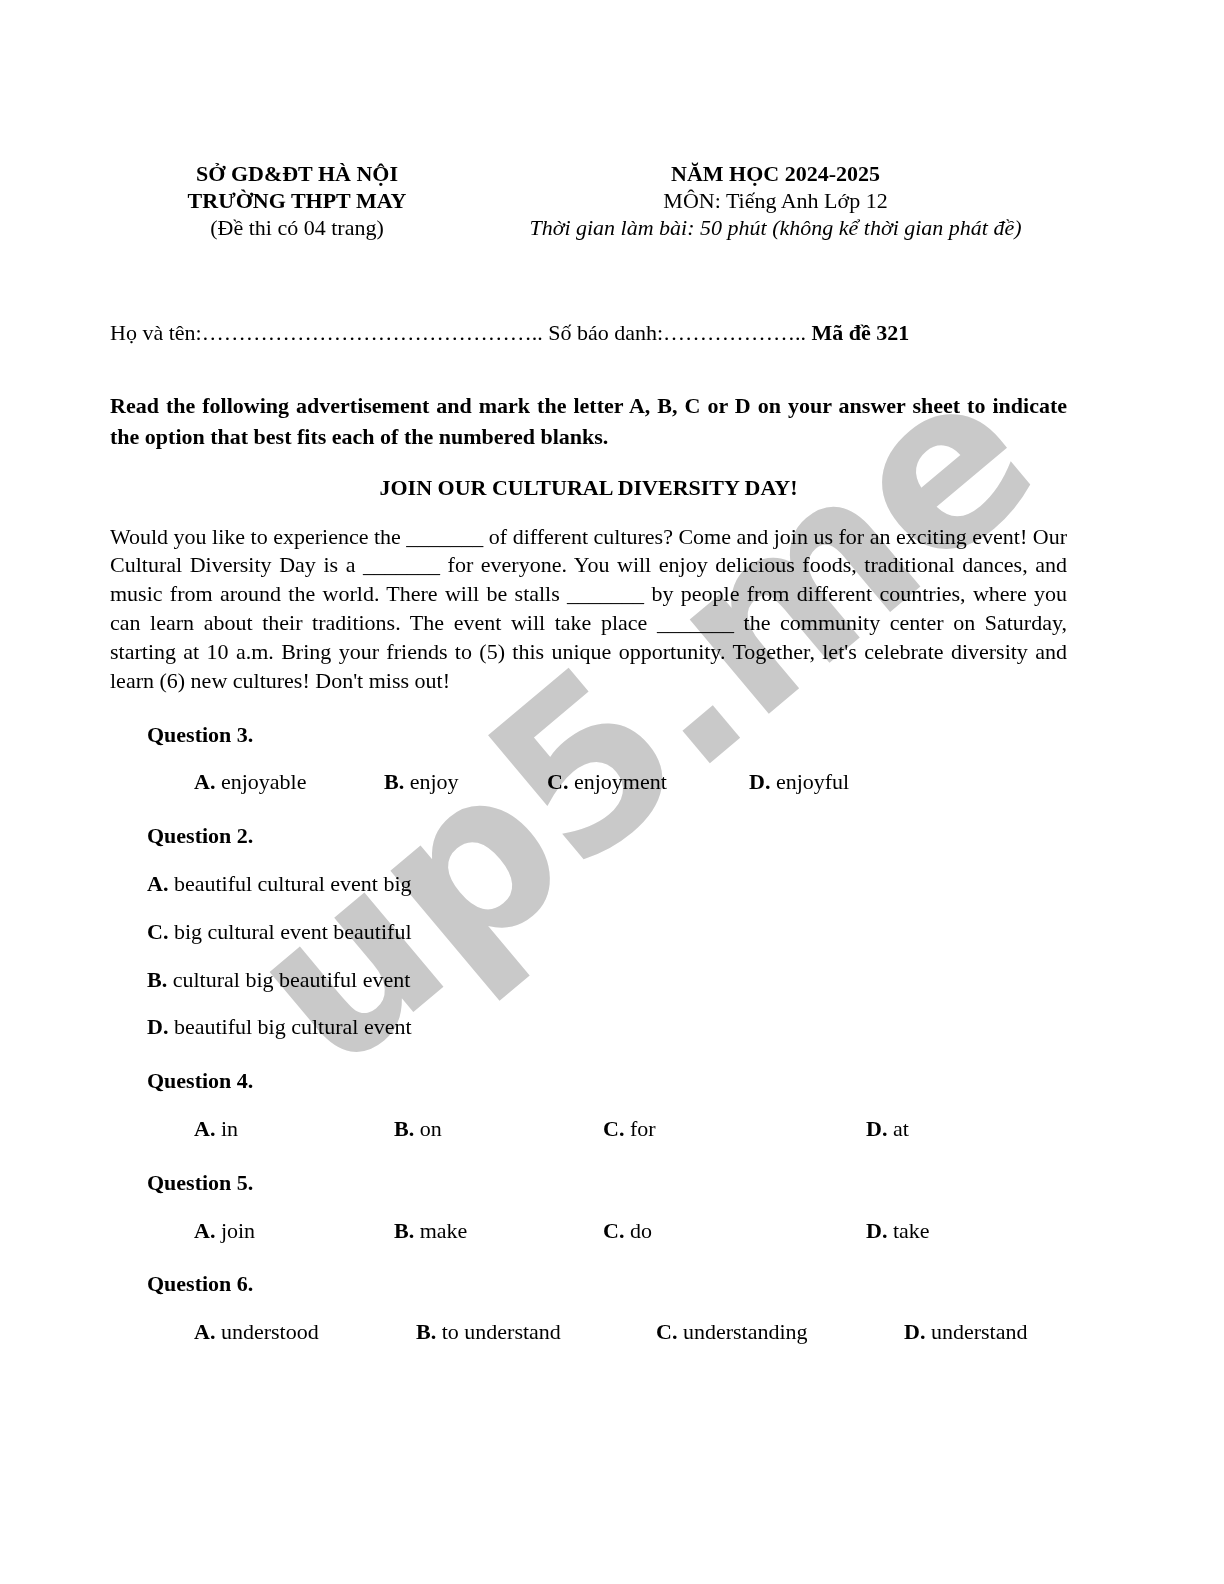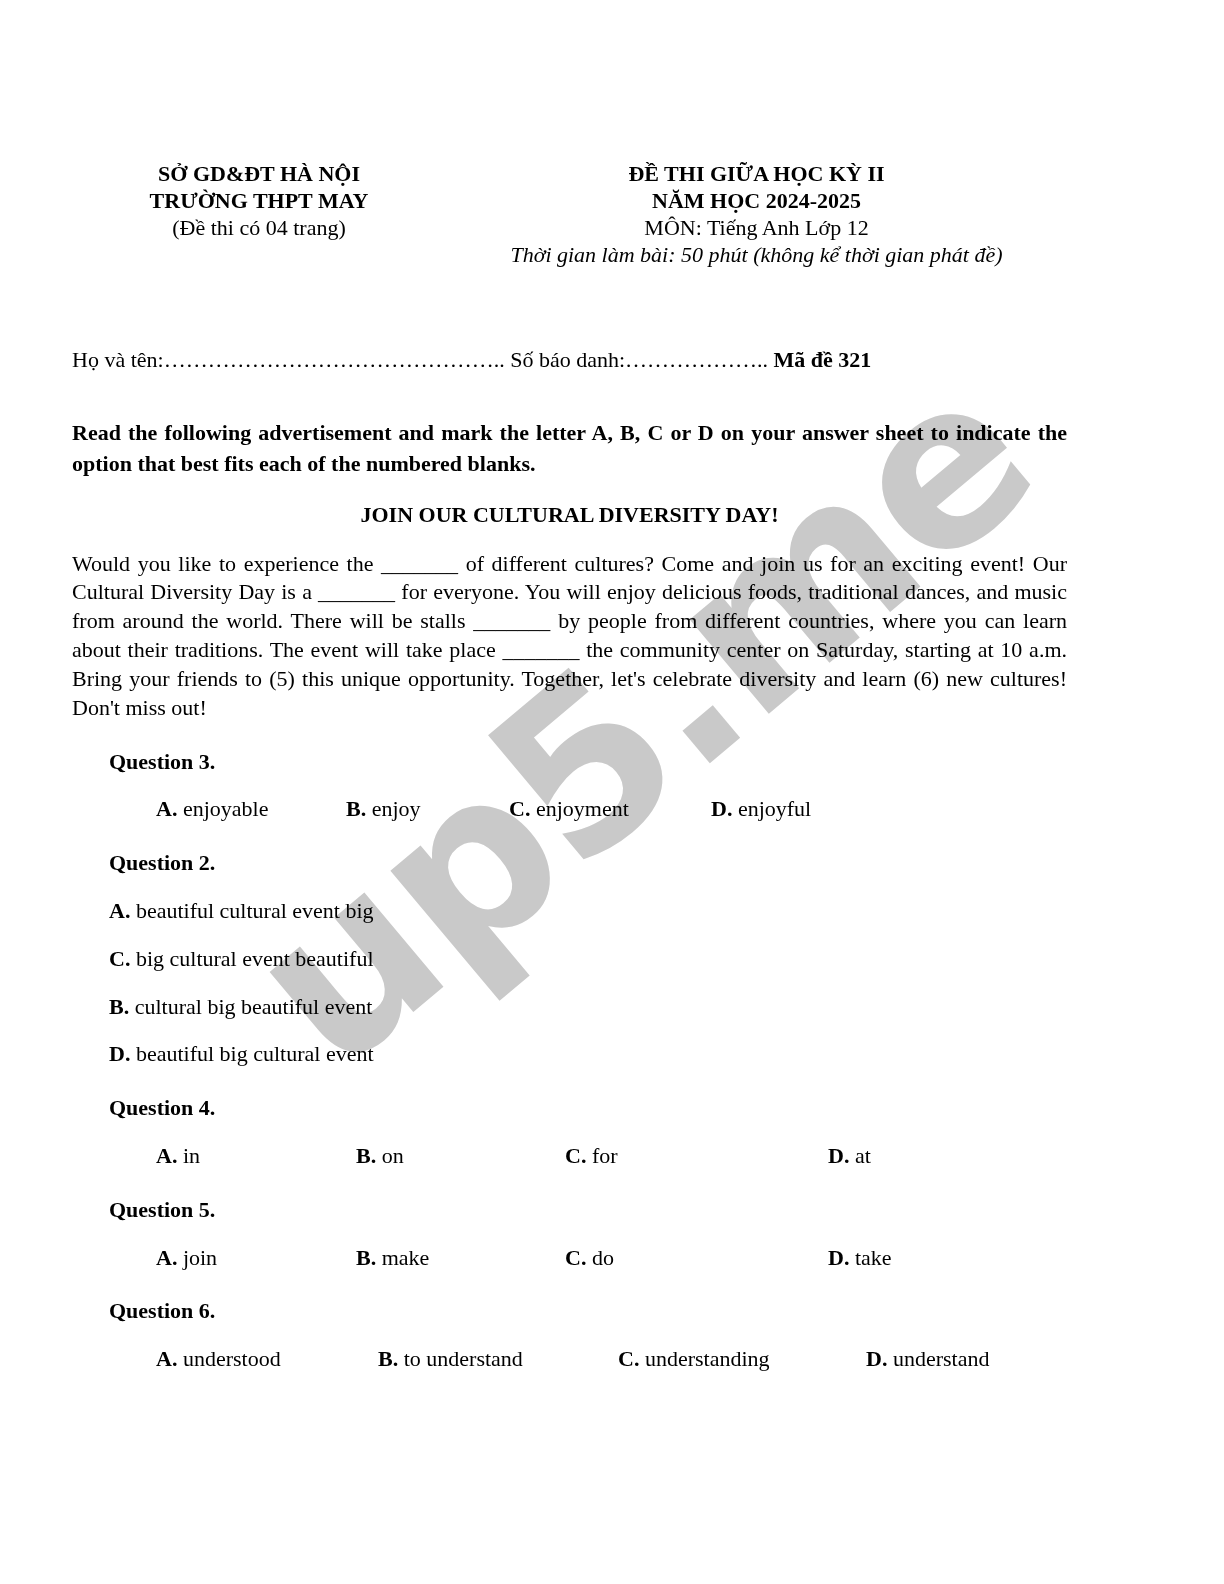--- a/index.html
+++ b/index.html
@@ -26,21 +26,21 @@
     font-weight:bold;
     font-size:225px;
     letter-spacing:-4px;
     color:#c9c9c9;
     z-index:0;
     white-space:nowrap;
     user-select:none;
   }
   .content {
     position:relative; z-index:1;
-    padding:160px 157px 0 72px; 
+    padding:160px 157px 0 110px; 
     font-size:22px;
     line-height:1.31;
   }
   
   .header { display:flex; }
   .header-left { width:374px; text-align:center; }
   .header-right { flex:1; text-align:center; }
   .hline { line-height:27px; }
   .bold { font-weight:bold; }
   .italic { font-style:italic;text-align:center; }
@@ -74,21 +74,20 @@
 
   <div class="content">
 
     <div class="header">
       <div class="header-left">
         <div class="hline bold">SỞ GD&amp;ĐT HÀ NỘI</div>
         <div class="hline bold">TRƯỜNG THPT MAY</div>
         <div class="hline">(Đề thi có 04 trang)</div>
       </div>
       <div class="header-right">
-        <div class="hline bold">ĐỀ THI GIỮA HỌC KỲ II</div>
         <div class="hline bold">NĂM HỌC 2024-2025</div>
         <div class="hline">MÔN: Tiếng Anh Lớp 12</div>
         <div class="hline italic">Thời gian làm bài: 50 phút (không kể thời gian phát đề)</div>
       </div>
     </div>
 
     <div class="student-line"><span>Họ và tên:</span><span>………………………………………..</span><span> Số báo danh:</span><span>………………..</span><span class="bold"> Mã đề 321</span></div>
 
     <div class="instructions">Read the following advertisement and mark the letter A, B, C or D on your answer sheet to indicate the option that best fits each of the numbered blanks.</div>
 

